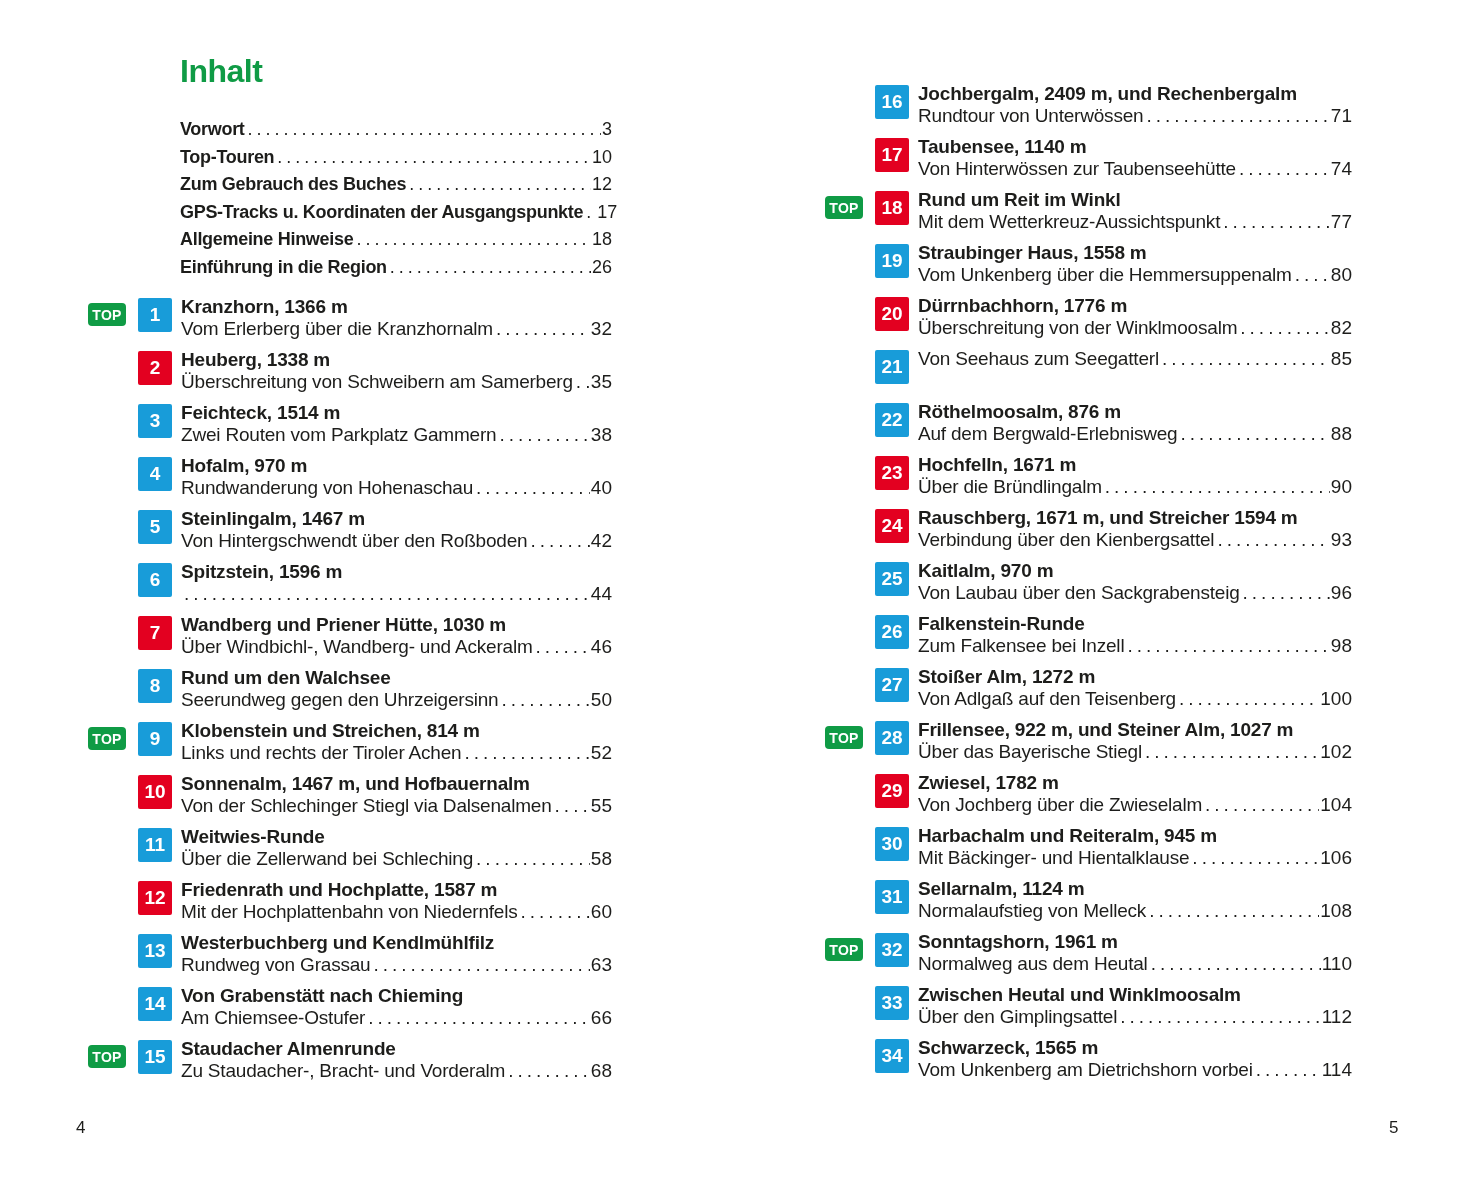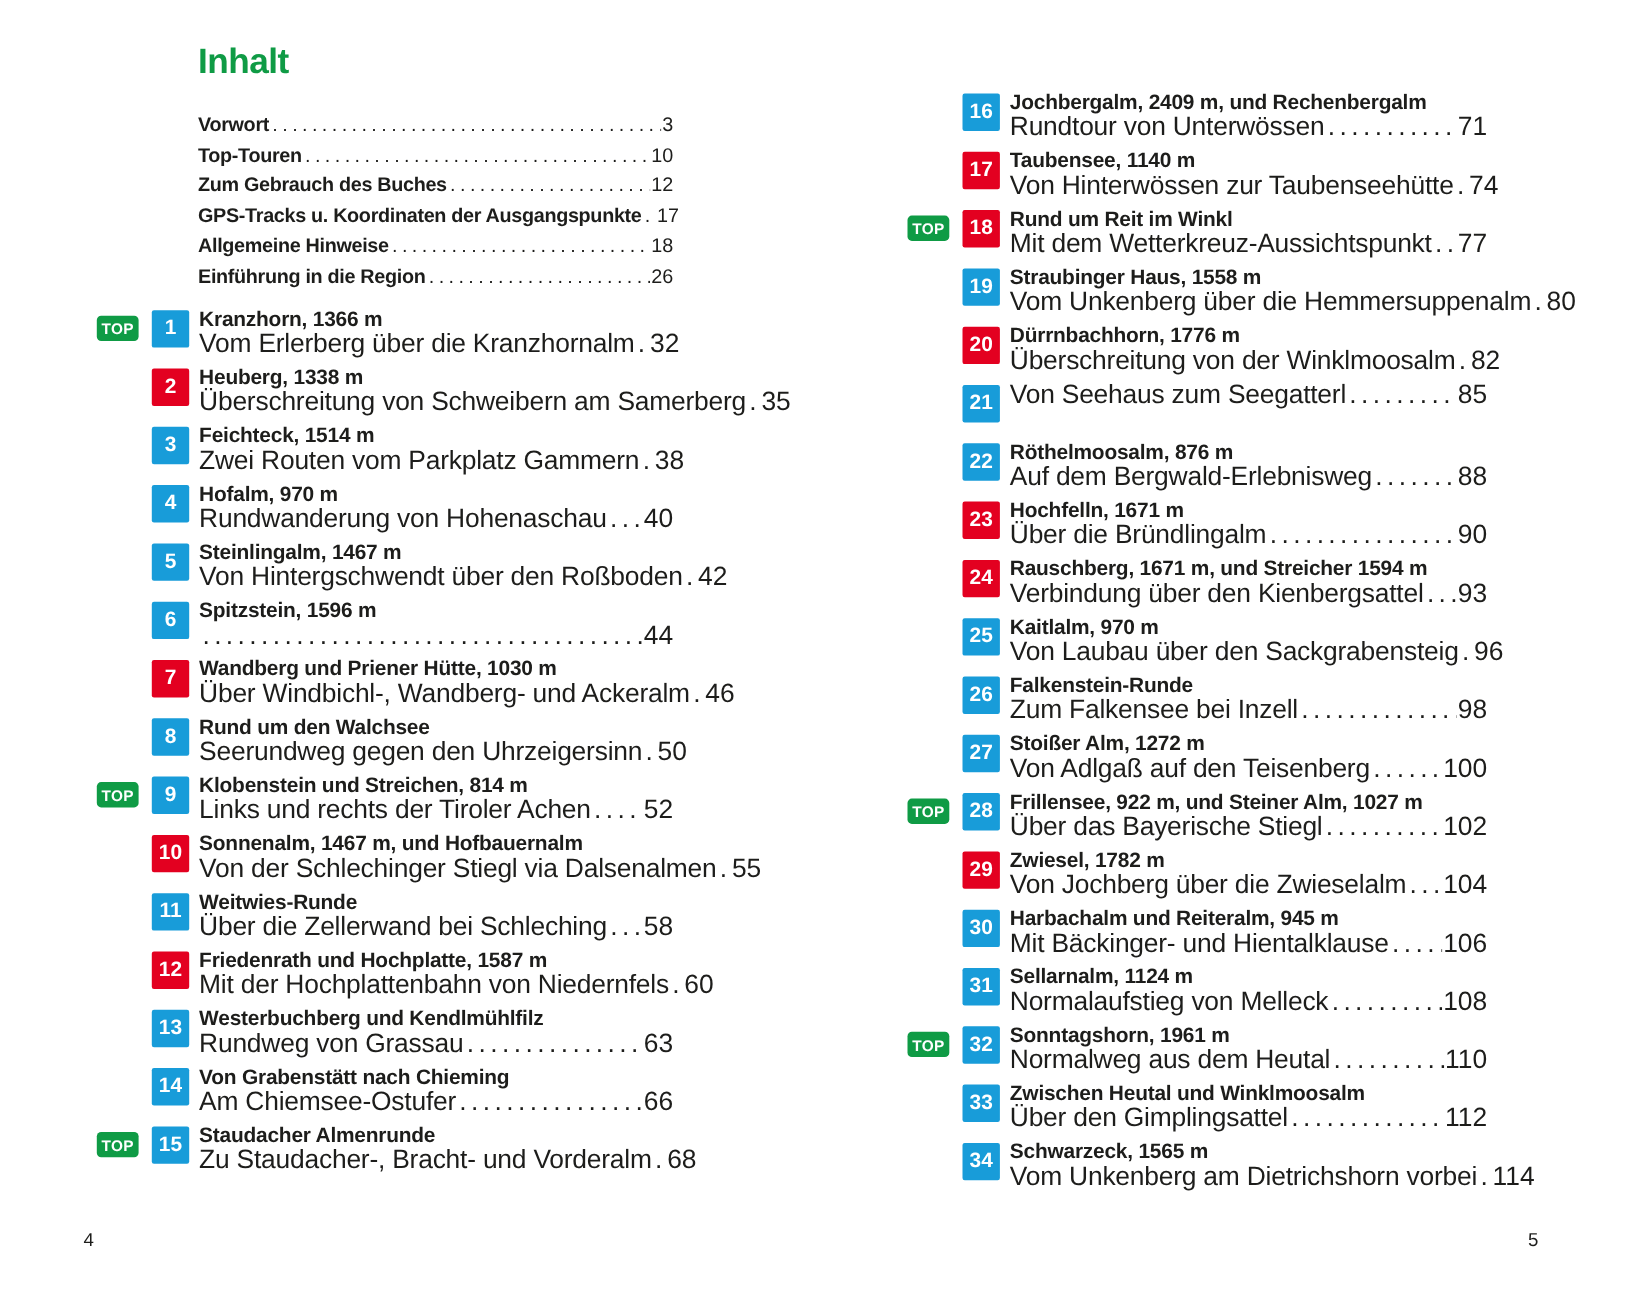--- a/index.html
+++ b/index.html
@@ -3,21 +3,21 @@
 <meta charset="utf-8">
 <style>
   * { margin:0; padding:0; box-sizing:border-box; }
   html,body { background:#ffffff; }
   body {
     width:1477px; height:1182px; position:relative; overflow:hidden;
     font-family:"Liberation Sans", sans-serif;
     color:var(--text,#1d1d1b);
   }
   .col { position:absolute; }
-  #left-col  { left:88px;  top:36px; width:524px; }
+  #left-col  { left:88px;  top:52px; width:524px; }
   #right-col { left:825px; top:83px; width:527px; }
 
   .page-title {
     margin-left:92px; font-size:32px; line-height:38px; font-weight:bold;
     color:var(--green,#0f9b45); letter-spacing:-0.5px; margin-bottom:26px;
   }
 
   #front-matter { margin-left:92px; margin-bottom:15px; }
   .fm-row { display:flex; align-items:center; font-size:18px; line-height:27.5px; white-space:nowrap; }
   .fm-label { font-weight:bold; letter-spacing:-0.3px; }
@@ -42,21 +42,21 @@
     display:flex; align-items:center; justify-content:center;
   }
   .num-badge.blue { background:var(--blue,#189cd9); }
   .num-badge.red  { background:var(--red,#e30020); }
 
   .entry-text { flex:1 1 auto; margin-left:9px; min-width:0; }
   .entry-title {
     display:block; font-size:19px; line-height:22px; font-weight:bold;
     letter-spacing:-0.2px; white-space:nowrap; overflow:hidden;
   }
-  .entry-sub { display:flex; align-items:baseline; font-size:24px; line-height:22px; white-space:nowrap; }
+  .entry-sub { display:flex; align-items:baseline; font-size:19px; line-height:22px; white-space:nowrap; }
   .sub-label { letter-spacing:-0.2px; }
 
   .footer-num { position:absolute; top:1118px; font-size:17px; }
   #footer-left  { left:76px; }
   #footer-right { left:1389px; }
 </style>
 </head>
 <body>
 
 <div class="col" id="left-col">

